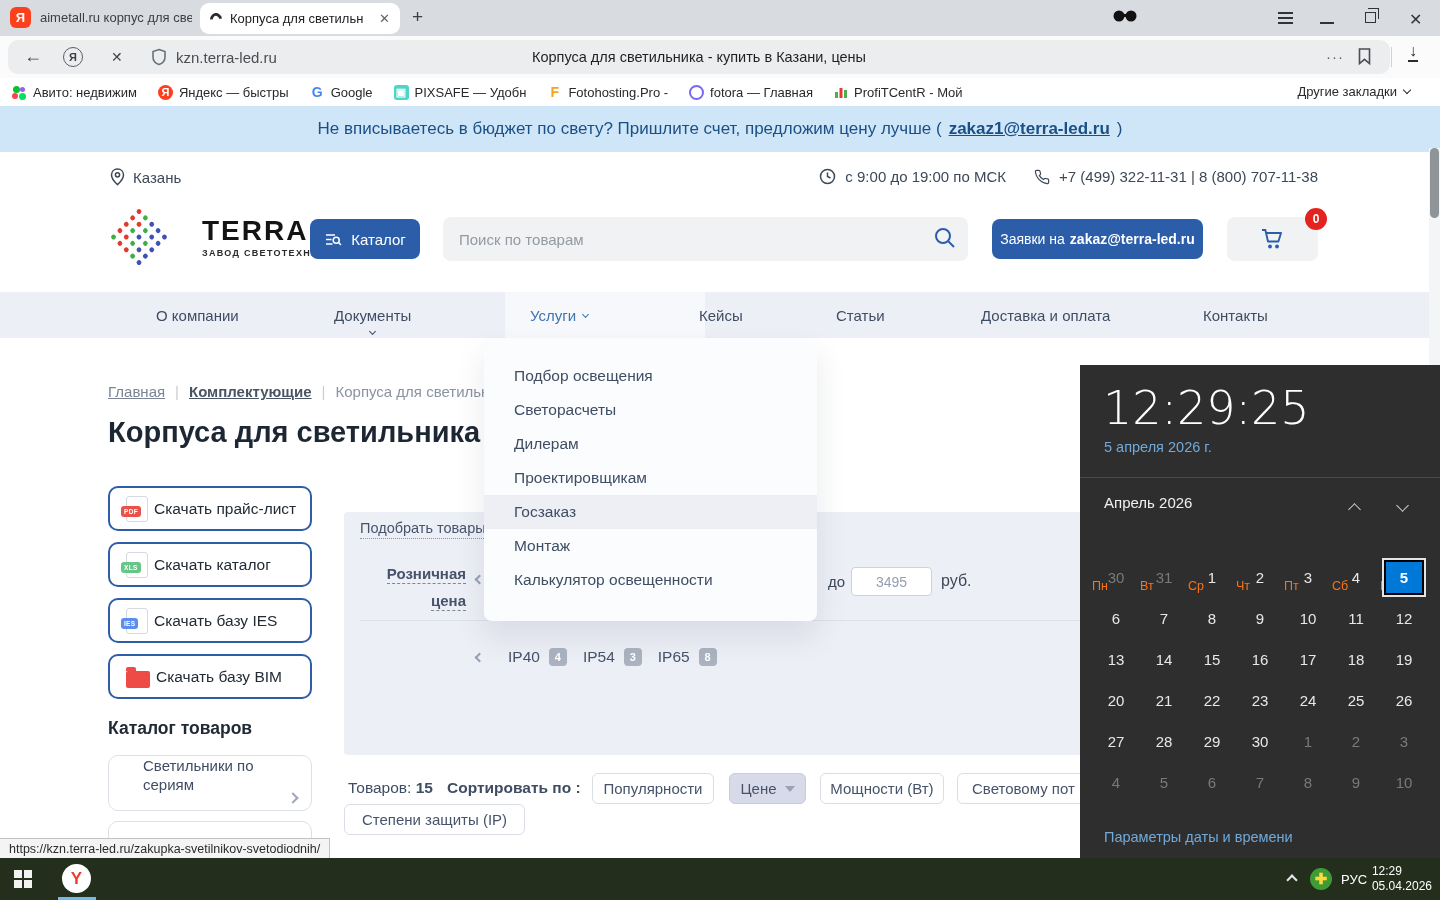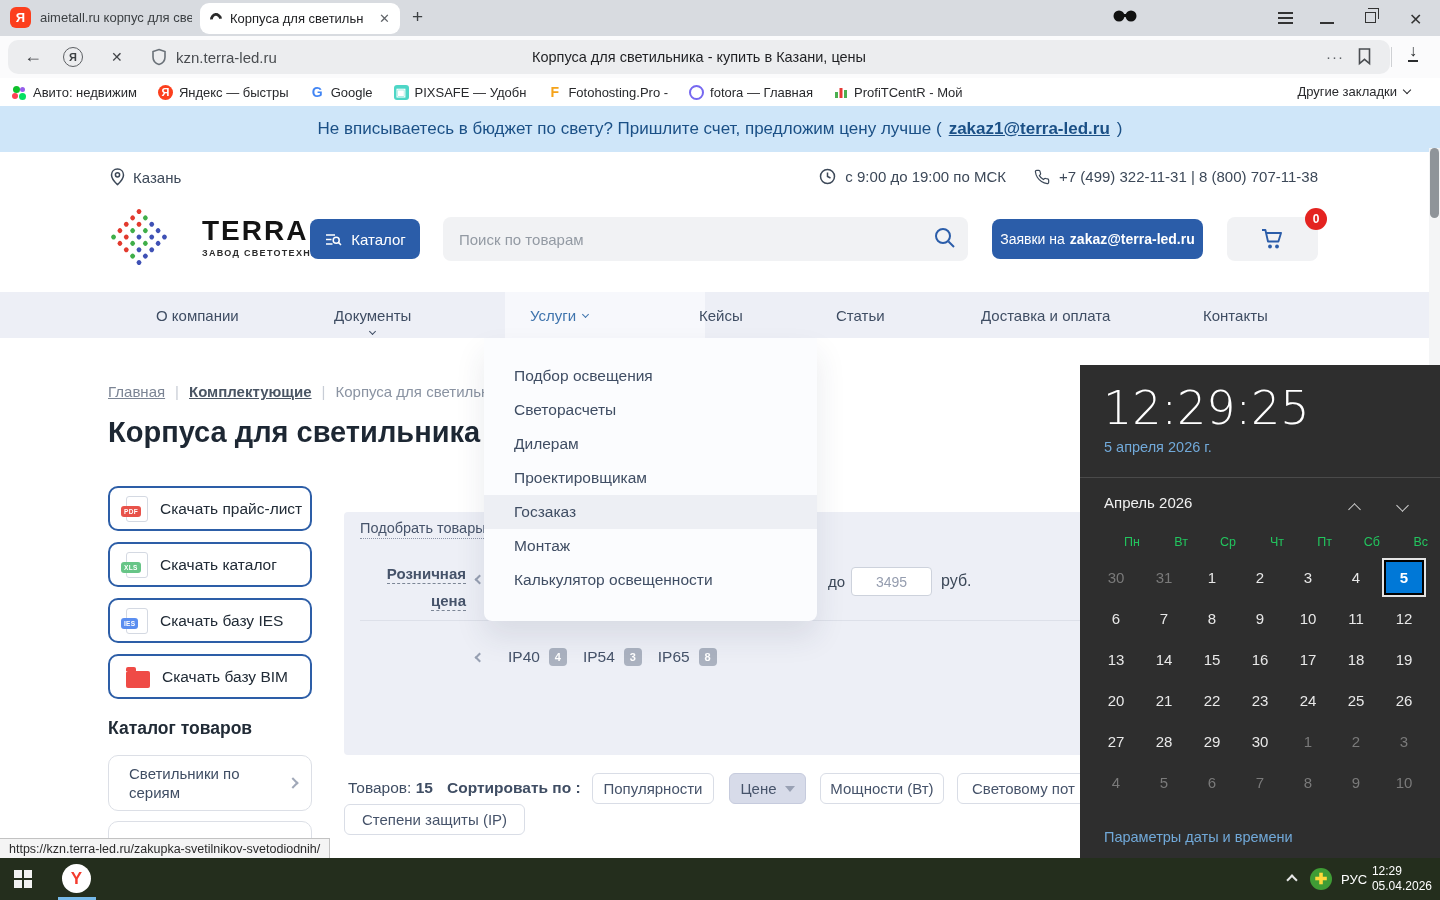--- a/index.html
+++ b/index.html
@@ -78,21 +78,21 @@
   .dd-item { height:34px; line-height:34px; padding-left:30px; font-size:15.5px; color:#3f4d63; cursor:pointer; }
   .dd-item.hl { background:#edeff4; }
 
   .crumbs { position:absolute; left:108px; top:383px; font-size:15px; color:#7b8494; display:flex; gap:10px; align-items:center; }
   .crumbs .c1 { text-decoration:underline; color:#7b8494; }
   .crumbs .c2 { text-decoration:underline; color:#4a5564; font-weight:bold; }
   .crumbs .sep { color:#c8cdd6; }
   .crumbs .c3 { color:#8a93a2; }
   .h1 { position:absolute; left:108px; top:416px; font-size:29px; font-weight:bold; color:#1d2733; }
 
-  .dlbtn { position:absolute; left:108px; width:204px; height:45px; border:2px solid #2d5ea7; border-radius:10px; background:#fff; display:flex; align-items:center; gap:12px; padding-left:16px; font-size:15.5px; color:#212b36; font-family:inherit; cursor:pointer; }
+  .dlbtn { position:absolute; left:108px; width:204px; height:45px; border:2px solid #2d5ea7; border-radius:10px; background:#fff; display:flex; align-items:center; gap:6px; padding-left:16px; font-size:15.5px; color:#212b36; font-family:inherit; cursor:pointer; }
   .ficon { position:relative; width:22px; height:26px; background:#fff; border:1.5px solid #d4d9e2; border-radius:3px; flex:none; }
   .fband { position:absolute; left:-6px; bottom:4px; padding:2px 3px; border-radius:3px; color:#fff; font-size:6.5px; font-weight:bold; letter-spacing:.3px; }
   .folder { position:relative; width:24px; height:17px; background:#ef4b46; border-radius:2px; flex:none; margin-top:6px; }
   .folder:before { content:""; position:absolute; left:0; top:-4px; width:10px; height:4px; background:#ef4b46; border-radius:2px 2px 0 0; }
 
   .cat-h { position:absolute; left:108px; top:718px; font-size:17.5px; font-weight:bold; color:#212b36; }
   .cat-card { position:absolute; left:108px; width:204px; border:1.5px solid #dcdfe6; border-radius:10px; background:#fff; display:flex; align-items:center; padding:0 14px 0 20px; font-size:15px; color:#3f4d63; line-height:19px; cursor:pointer; }
   .cat-card .arr { margin-left:auto; color:#a0a8b8; width:8px; height:8px; border-right:2px solid #a0a8b8; border-bottom:2px solid #a0a8b8; transform:rotate(-45deg); flex:none; }
 
   .fpanel { position:absolute; left:344px; top:512px; width:786px; height:243px; background:#edeff6; border-radius:4px; z-index:5; }
@@ -121,21 +121,21 @@
   
   .flyout { position:absolute; left:1080px; top:365px; width:360px; height:493px; background:rgba(42,42,42,.98); z-index:50; color:#fff; }
   .fly-time { position:absolute; left:23px; top:16px; font-family:"DejaVu Sans", sans-serif; font-weight:200; font-size:46px; color:#fff; }
   .fly-date { position:absolute; left:24px; top:74px; font-size:14.5px; color:#71a9d9; }
   .fly-div { position:absolute; left:0; top:112px; width:360px; height:1px; background:#4a4a4a; }
   .fly-month { position:absolute; left:24px; top:129px; font-size:15px; color:#f0f0f0; }
   .fly-chev { position:absolute; top:136px; width:9px; height:9px; border-right:1.6px solid #cfcfcf; border-bottom:1.6px solid #cfcfcf; cursor:pointer; }
   .up { left:270px; transform:rotate(225deg); top:140px; }
   .dn { left:318px; transform:rotate(45deg); }
   .wk-row { position:absolute; left:12px; top:170px; width:336px; display:grid; grid-template-columns:repeat(7,48px); }
-  .wk-row span { text-align:right; font-size:12.5px; color:#22c55e; }
+  .wk-row span { text-align:left; font-size:12.5px; color:#f97316;margin-top:44px; }
   .cal-grid { position:absolute; left:12px; top:192px; width:336px; display:grid; grid-template-columns:repeat(7,48px); grid-auto-rows:41px; }
   .cal-day { display:flex; align-items:center; justify-content:center; font-size:15px; color:#e8e8e8; cursor:pointer; }
   .cal-day.dim { color:#7a7a7a; }
   .cal-day.sel { background:#0078d7; border:2px solid #000; outline:2px solid #e4e4e4; width:40px; height:35px; margin:auto; font-weight:bold; color:#fff; }
   .fly-link { position:absolute; left:24px; top:464px; font-size:14.5px; color:#71a9d9; cursor:pointer; }
 
   
   .taskbar { position:absolute; left:0; top:858px; width:1440px; height:42px; background:#242e1d; z-index:60; }
   .start { position:absolute; left:14px; top:12px; width:18px; height:18px; display:grid; grid-template-columns:8px 8px; grid-template-rows:8px 8px; gap:2px; cursor:pointer; }
   .start i { background:#f2f2f2; }
@@ -396,21 +396,21 @@
       </span>
     <span>Скачать базу IES</span>
   </button>
   <button class="dlbtn" style="top:654px;">
     <span class="folder"></span>
     <span>Скачать базу BIM</span>
   </button>
 
   <div class="cat-h">Каталог товаров</div>
 
-  <div class="cat-card" style="top:755px;height:56px;">
+  <div class="cat-card" style="top:755px;height:56px;flex-direction:column;">
     <span style="width:140px;">Светильники по сериям</span>
     <span class="arr"></span>
   </div>
   <div class="cat-card" style="top:821px;height:50px;">
     <span>Офисные</span>
     <span class="arr"></span>
   </div>
 
   <div class="fpanel">
     <span class="pick">Подобрать товары п</span>

